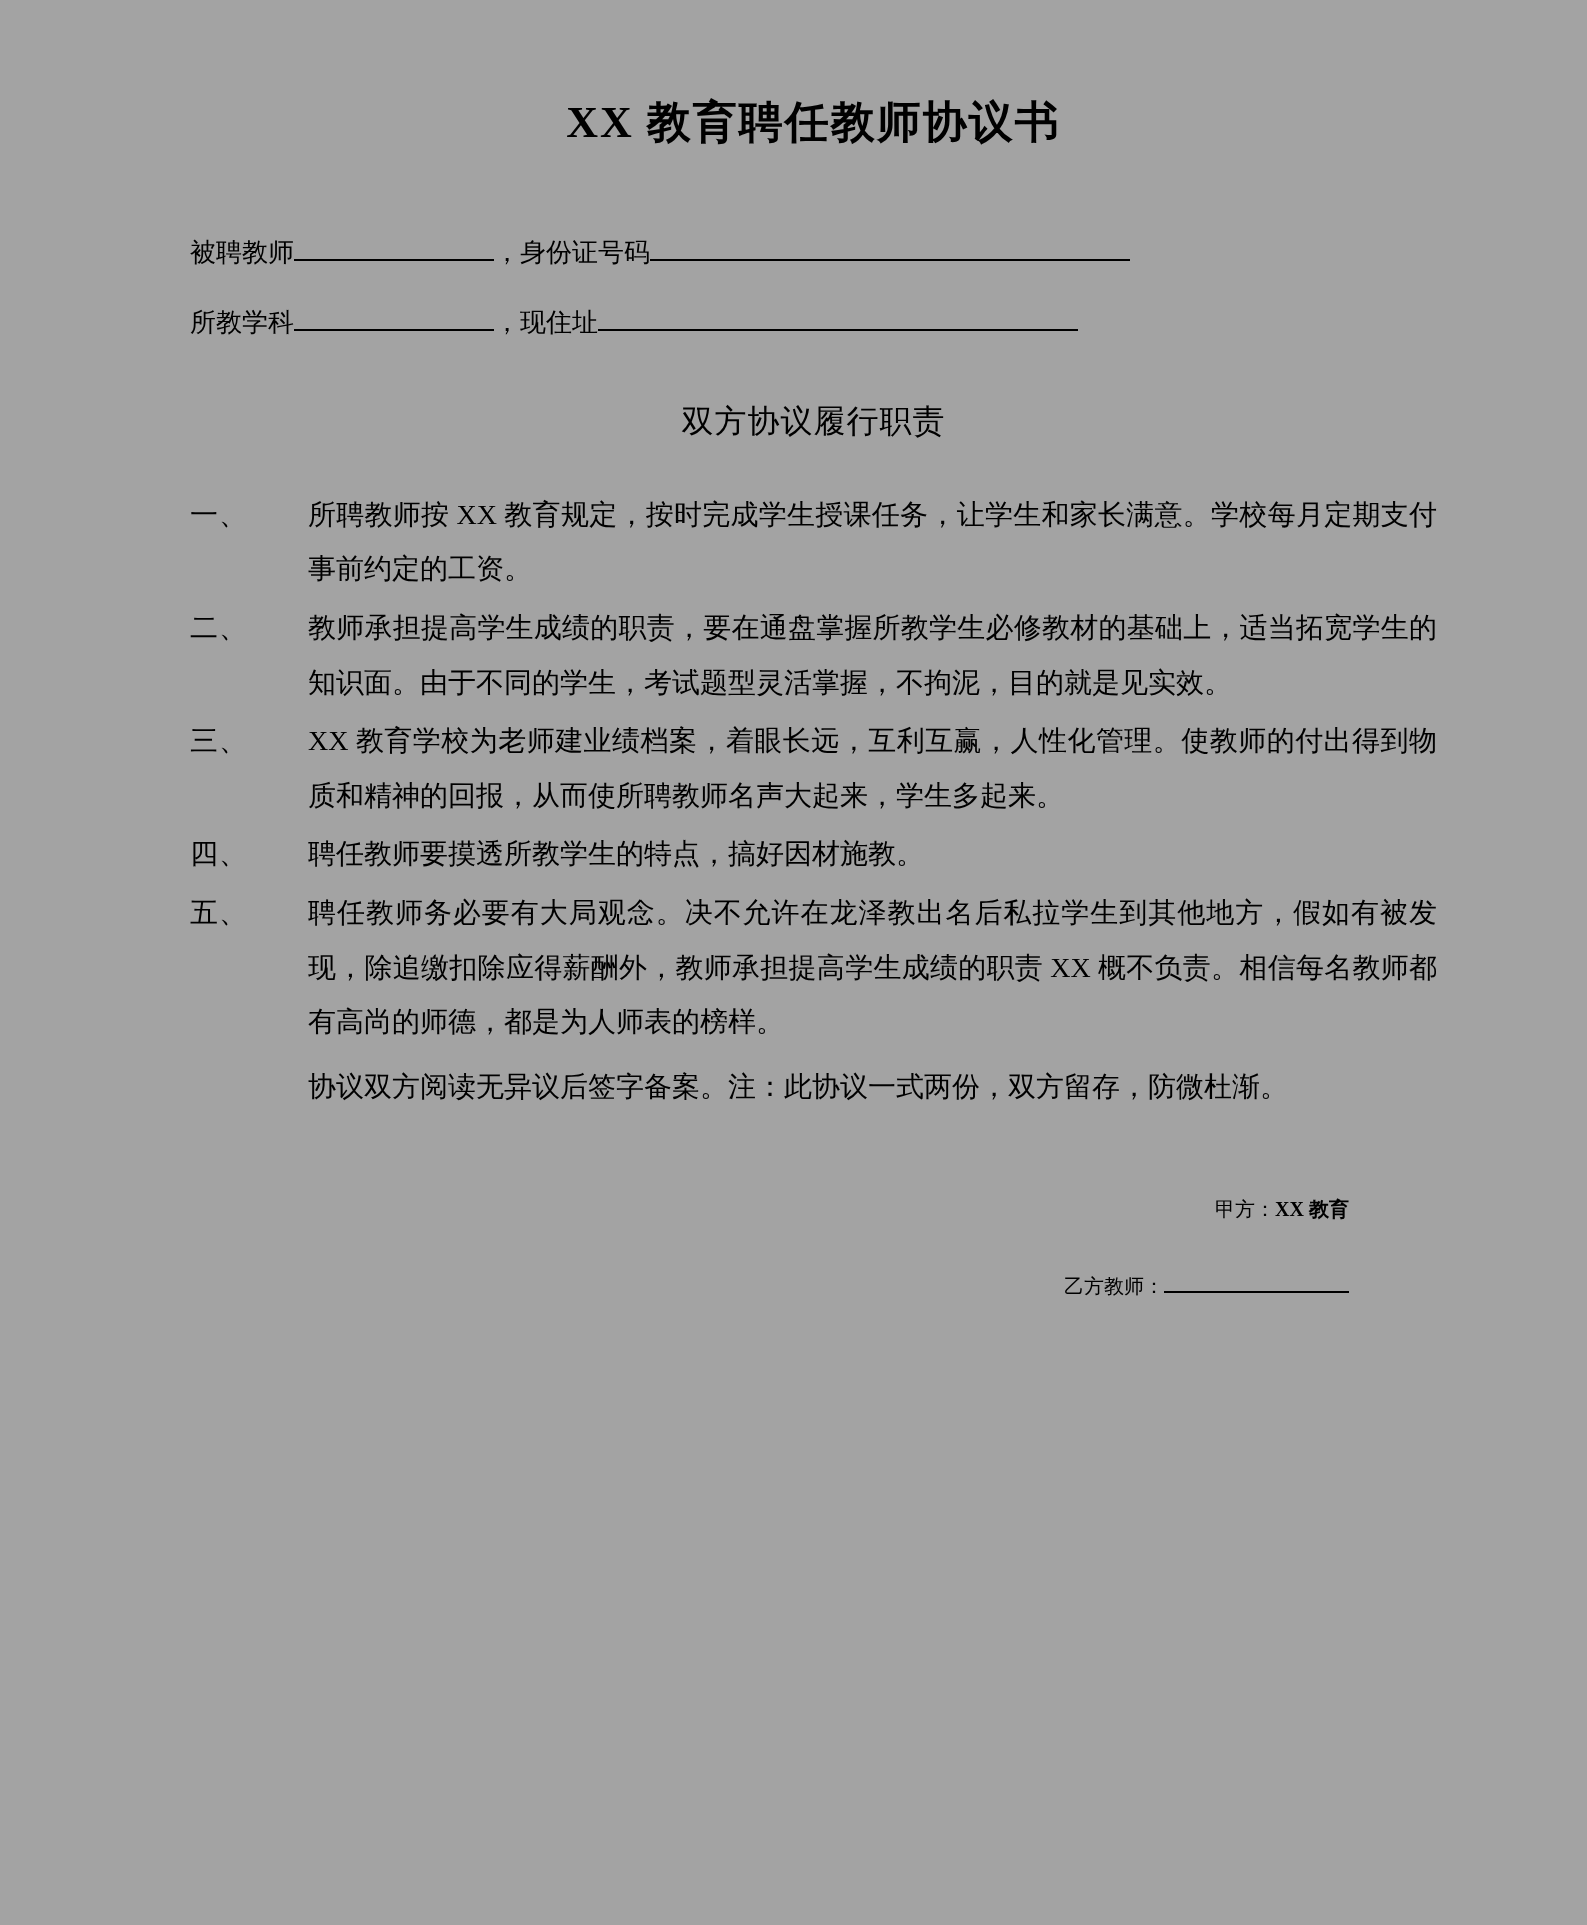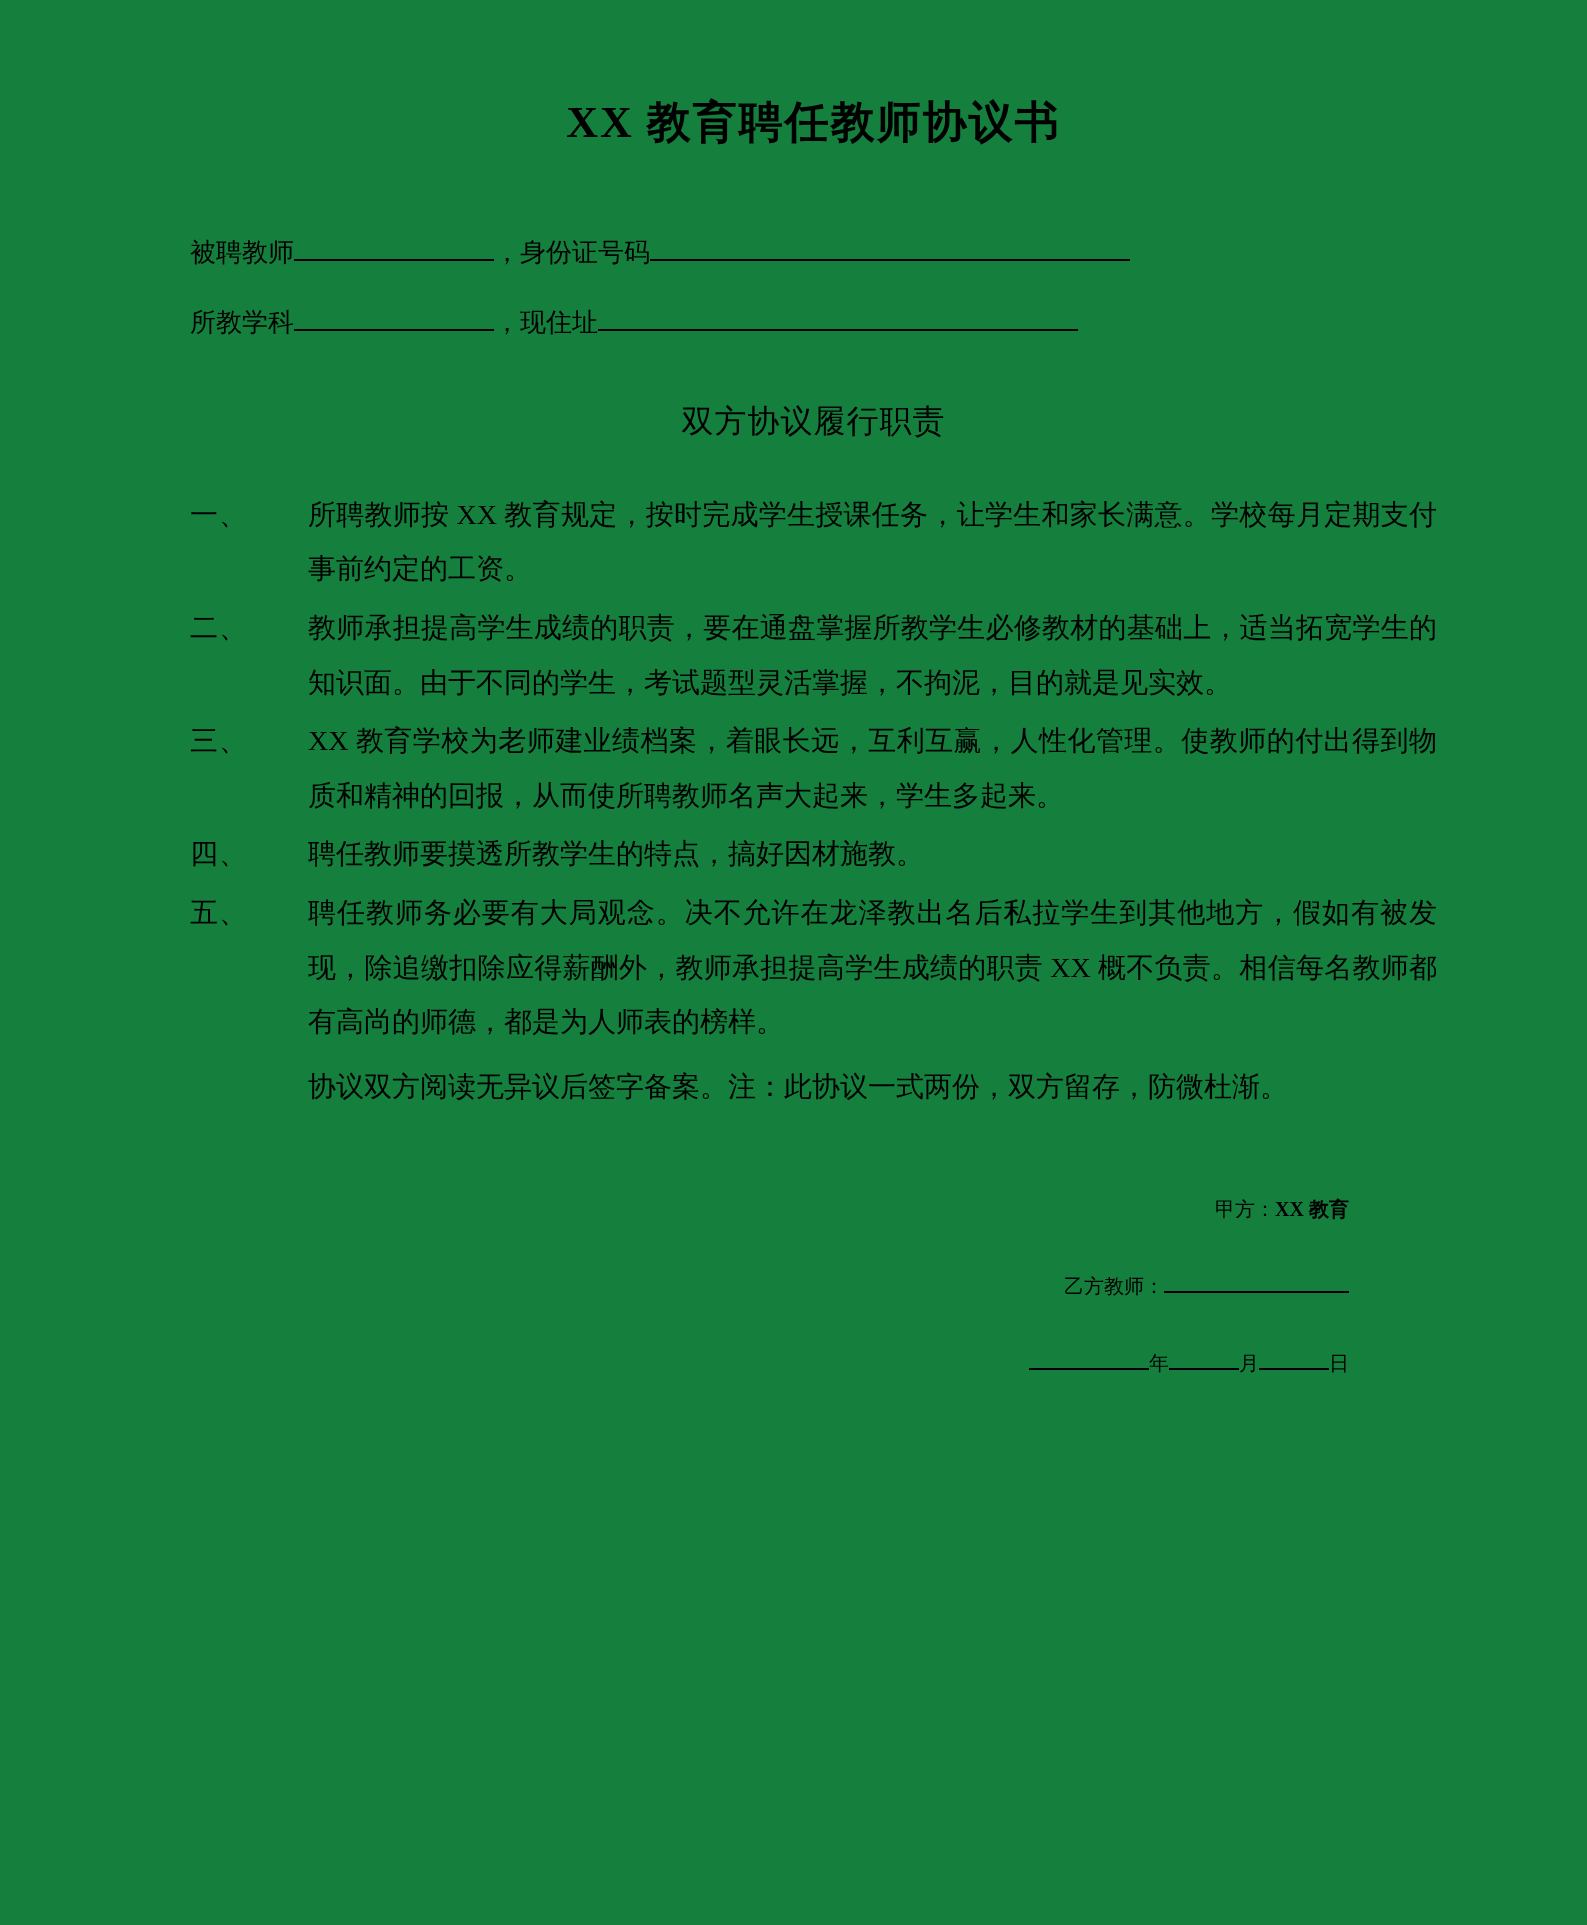--- a/index.html
+++ b/index.html
@@ -13,21 +13,21 @@
     min-height: 1925px;
     font-family: "Liberation Serif", "DejaVu Serif", serif;
     color: #000000;
     -webkit-font-smoothing: antialiased;
   }
   .page {
     width: 1587px;
     min-height: 1925px;
     box-sizing: border-box;
     padding: 78px 150px 40px 190px;
-    background: #15803d;
+    background: #a3a3a3;
     position: relative;
   }
   .doc-title {
     text-align: center;
     font-size: 44px;
     font-weight: bold;
     letter-spacing: 2px;
     margin: 16px 0 0 0;
     line-height: 1.3;
   }
@@ -153,19 +153,16 @@
   <div class="signature-block">
 
     <div class="sig-line">
       <span>甲方：</span><span class="sig-strong">XX 教育</span>
     </div>
 
     <div class="sig-line">
       <span>乙方教师：</span><span class="blank b-sig"></span>
     </div>
 
-    <div class="sig-line">
-      <span class="blank b-date-y"></span><span>年</span><span class="blank b-date-m"></span><span>月</span><span class="blank b-date-d"></span><span>日</span>
-    </div>
 
   </div>
 
 </div>
 
 </body></html>

